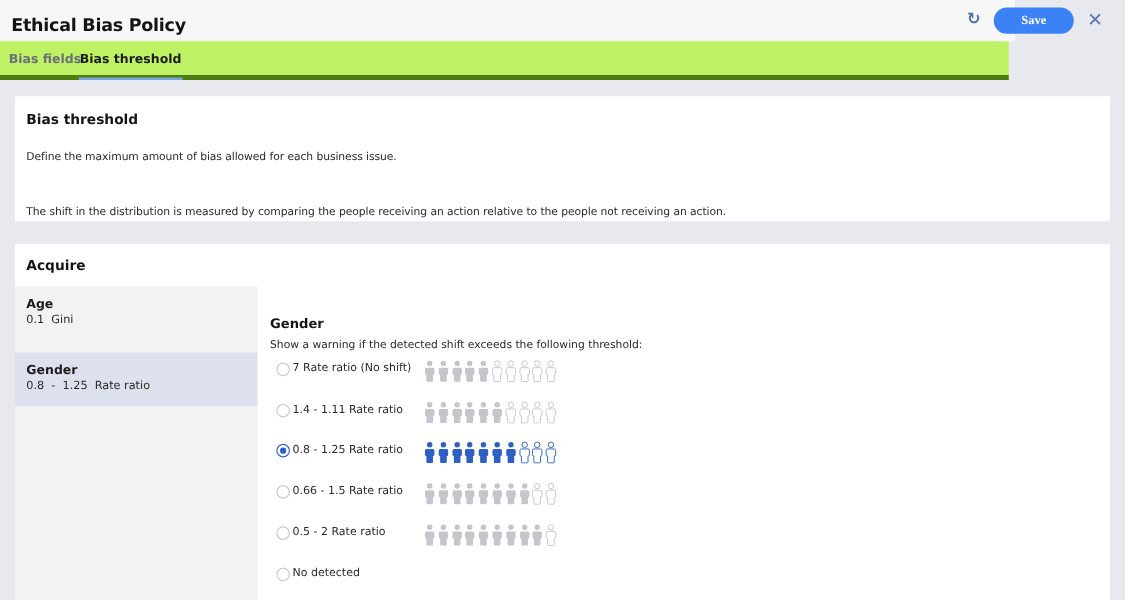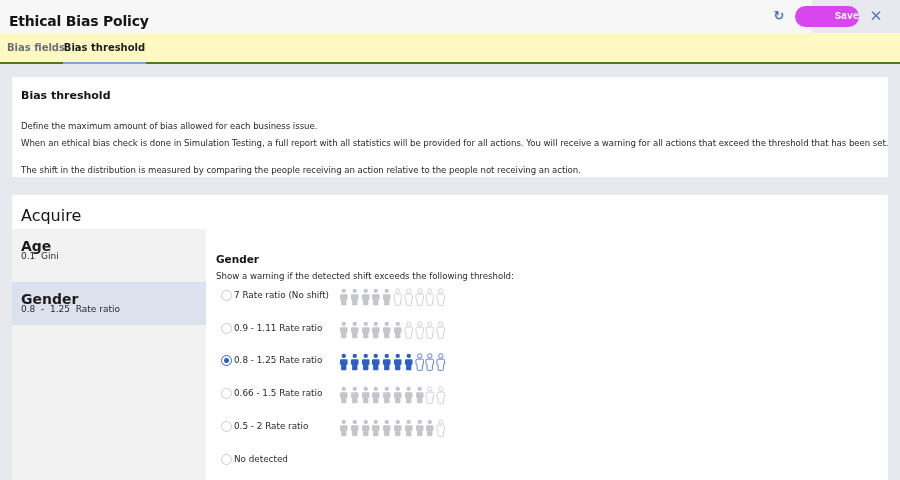--- a/index.html
+++ b/index.html
@@ -2,42 +2,42 @@
 <html><head>
 <meta charset="utf-8">
 <style>
   * { box-sizing: border-box; margin: 0; padding: 0; }
   html, body { width: 900px; height: 480px; overflow: hidden; }
   body { font-family: "DejaVu Sans", sans-serif; color: #1f1f1f; background: #e8e9ee; position: relative; }
 
   .header { position: absolute; left: 0; top: 0; width: 812px; height: 33px; background: #f7f7f8; }
   .title { position: absolute; left: 9px; top: 13px; font-size: 14px; font-weight: bold; color: #141414; letter-spacing: -0.2px; }
   .refresh { position: absolute; left: 772px; top: 8px; width: 14px; height: 16px; color: #4f6fb8; font-size: 13px; font-weight: bold; line-height: 16px; text-align: center; cursor: pointer; }
-  .save { position: absolute; left: 795px; top: 6px; width: 64px; height: 21px; border-radius: 11px; background: #d946ef; color: #fff; font-size: 10px; font-weight: bold; text-align: right; line-height: 21px; border: none; cursor: pointer; font-family: Liberation Mono, monospace; }
+  .save { position: absolute; left: 795px; top: 6px; width: 64px; height: 21px; border-radius: 11px; background: #3b82f6; color: #fff; font-size: 10px; font-weight: bold; text-align: center; line-height: 21px; border: none; cursor: pointer; font-family: Liberation Serif, serif; }
   .close { position: absolute; left: 869px; top: 7px; width: 14px; height: 18px; color: #5a77b6; font-size: 15px; line-height: 18px; text-align: center; cursor: pointer; }
 
-  .tabs { position: absolute; left: 0; top: 33px; width: 900px; height: 31px; background: #fef9c3; border-bottom: 2px solid #4d7c0f; }
+  .tabs { position: absolute; left: 0; top: 33px; width: 807px; height: 31px; background: #bef264; border-bottom: 4px solid #4d7c0f; }
   .tab { position: absolute; top: 0; height: 30px; line-height: 30px; font-size: 10px; font-weight: bold; cursor: pointer; }
   .tab.t0 { left: 7px; color: #6a6f78; }
   .tab.t1 { left: 63px; width: 83px; text-align: center; color: #1c1c1c; }
   .tab.t1::after { content: ""; position: absolute; left: 0; right: 0; bottom: -1px; height: 2px; background: #7ea6dc; }
 
   .card { position: absolute; left: 12px; width: 876px; background: #fff; }
   .card1 { top: 77px; height: 100px; }
   .card1 h2 { position: absolute; left: 9px; top: 12px; font-size: 11px; font-weight: bold; color: #141414; }
   .card1 p { position: absolute; left: 9px; font-size: 8.6px; color: #2a2a2a; white-space: nowrap; letter-spacing: -0.05px; }
   .p1 { top: 44px; text-align: right; } .p2 { top: 61px; } .p3 { top: 88px; }
 
   .card2 { top: 195px; height: 290px; }
-  .card2 h2 { position: absolute; left: 9px; top: 11px; font-size: 16px; font-weight: normal; color: #141414; }
+  .card2 h2 { position: absolute; left: 9px; top: 11px; font-size: 11px; font-weight: bold; color: #141414; }
   .list { position: absolute; left: 0; top: 34px; width: 194px; height: 256px; background: #f2f2f2; }
   .item { position: absolute; left: 0; width: 194px; height: 43px; cursor: pointer; }
   .item.i0 { top: 0; }
   .item.i1 { top: 53px; background: #dde1ee; }
-  .item .name { position: absolute; left: 9px; top: 9px; font-size: 14px; font-weight: bold; color: #1c1c1c; }
+  .item .name { position: absolute; left: 9px; top: 9px; font-size: 10px; font-weight: bold; color: #1c1c1c; }
   .item .val { position: absolute; left: 9px; top: 22px; font-size: 9px; color: #2a2a2a; white-space: pre; text-align: center; }
 
   .detail { position: absolute; left: 204px; top: 0; width: 672px; height: 290px; }
   .detail h3 { position: absolute; left: 0; top: 58px; font-size: 10.5px; font-weight: bold; color: #141414; }
   .detail .desc { position: absolute; left: 0; top: 76px; font-size: 8.6px; color: #2a2a2a; white-space: nowrap; text-align: center; }
 
   .opt { position: absolute; left: 5px; height: 16px; cursor: pointer; }
   .radio { position: absolute; left: 0; top: 2px; width: 11px; height: 11px; border-radius: 50%; border: 1px solid #c9ccd3; background: #fff; }
   .radio.on { border-color: #3b67c7; }
   .radio.on::after { content: ""; position: absolute; left: 2px; top: 2px; width: 5px; height: 5px; border-radius: 50%; background: #2a5fcf; }
@@ -56,21 +56,20 @@
 </div>
 
 <div class="tabs">
   <div class="tab t0">Bias fields</div>
   <div class="tab t1">Bias threshold</div>
 </div>
 
 <div class="card card1">
   <h2>Bias threshold</h2>
   <p class="p1">Define the maximum amount of bias allowed for each business issue.</p>
-  <p class="p2">When an ethical bias check is done in Simulation Testing, a full report with all statistics will be provided for all actions. You will receive a warning for all actions that exceed the threshold that has been set.</p>
   <p class="p3">The shift in the distribution is measured by comparing the people receiving an action relative to the people not receiving an action.</p>
 </div>
 
 <div class="card card2">
   <h2>Acquire</h2>
 
   <div class="list">
     <div class="item i0">
       <div class="name">Age</div>
       <div class="val">0.1  Gini</div>
@@ -126,21 +125,21 @@
             <path d="M2.2 6.5 H7.8 Q9 6.5 9 8 V11.5 Q9 12.5 7.8 12.5 V17.5 Q7.8 18.3 7 18.3 H3 Q2.2 18.3 2.2 17.5 V12.5 Q1 12.5 1 11.5 V8 Q1 6.5 2.2 6.5 Z" fill="#fff" stroke="#c4c6cc" stroke-width="0.8"></path>
           </svg>
           <svg viewBox="0 0 10 19" class="person">
             <circle cx="5" cy="3" r="2.3" fill="#fff" stroke="#c4c6cc" stroke-width="0.8"></circle>
             <path d="M2.2 6.5 H7.8 Q9 6.5 9 8 V11.5 Q9 12.5 7.8 12.5 V17.5 Q7.8 18.3 7 18.3 H3 Q2.2 18.3 2.2 17.5 V12.5 Q1 12.5 1 11.5 V8 Q1 6.5 2.2 6.5 Z" fill="#fff" stroke="#c4c6cc" stroke-width="0.8"></path>
           </svg>
         </span>
     </div>
     <div class="opt" style="top:126px">
       <span class="radio"></span>
-      <span class="lbl">0.9 - 1.11 Rate ratio</span>
+      <span class="lbl">1.4 - 1.11 Rate ratio</span>
       <span class="people">
           <svg viewBox="0 0 10 19" class="person">
             <circle cx="5" cy="3" r="2.3" fill="#c4c6cc"></circle>
             <path d="M2.2 6.5 H7.8 Q9 6.5 9 8 V11.5 Q9 12.5 7.8 12.5 V17.5 Q7.8 18.3 7 18.3 H3 Q2.2 18.3 2.2 17.5 V12.5 Q1 12.5 1 11.5 V8 Q1 6.5 2.2 6.5 Z" fill="#c4c6cc"></path>
           </svg>
           <svg viewBox="0 0 10 19" class="person">
             <circle cx="5" cy="3" r="2.3" fill="#c4c6cc"></circle>
             <path d="M2.2 6.5 H7.8 Q9 6.5 9 8 V11.5 Q9 12.5 7.8 12.5 V17.5 Q7.8 18.3 7 18.3 H3 Q2.2 18.3 2.2 17.5 V12.5 Q1 12.5 1 11.5 V8 Q1 6.5 2.2 6.5 Z" fill="#c4c6cc"></path>
           </svg>
           <svg viewBox="0 0 10 19" class="person">

